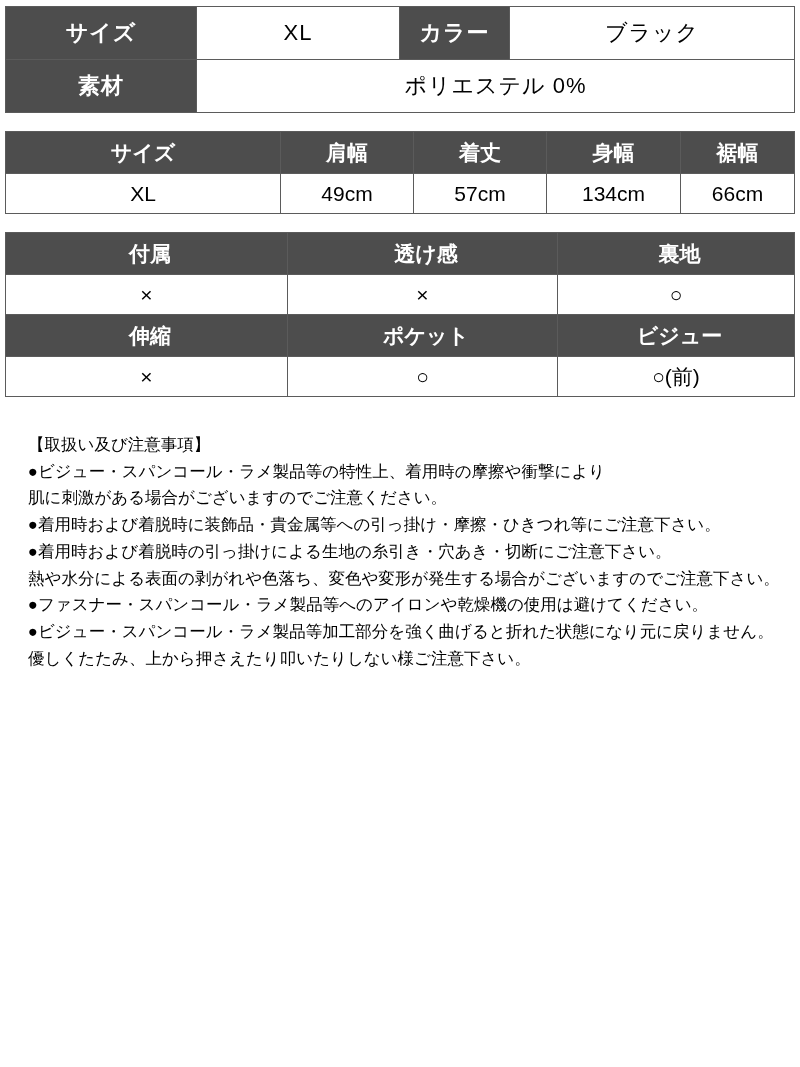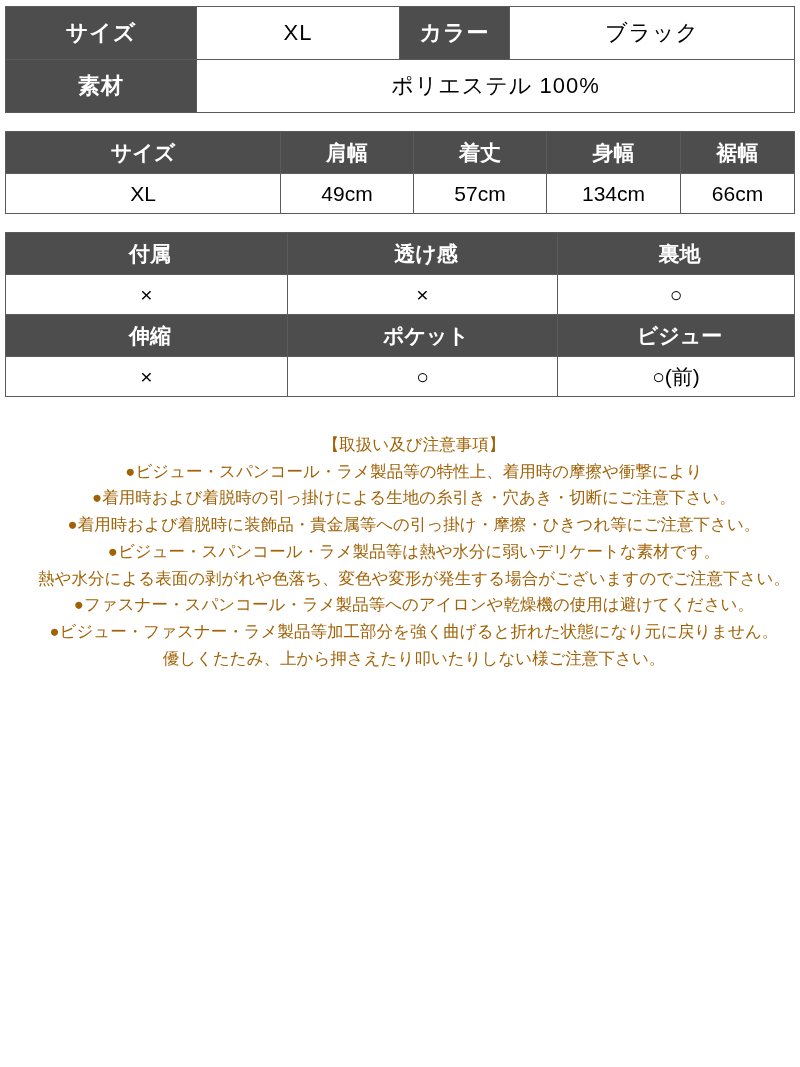--- a/index.html
+++ b/index.html
@@ -85,43 +85,42 @@
     font-weight: bold;
     height: 39px;
     padding-left: 8px;
   }
 
   
   .notes {
     margin: 34px 0 0 28px;
     font-size: 16.5px;
     line-height: 1.62;
-    color: #a16207;
-    text-align: center;
+    color: #000000;
   }
   .notes .line {
     white-space: pre;
   }
 </style>
 </head>
 <body>
 
 <div class="page">
 
   <table class="tbl-spec">
     <tbody>
       <tr>
         <td class="hdr-dark" style="width:188px">サイズ</td>
         <td class="cell-plain" style="width:200px">XL</td>
         <td class="hdr-dark" style="width:107px">カラー</td>
         <td class="cell-plain">ブラック</td>
       </tr>
       <tr>
         <td class="hdr-dark">素材</td>
-        <td class="cell-plain" colspan="3">ポリエステル 100%</td>
+        <td class="cell-plain" colspan="3">ポリエステル 0%</td>
       </tr>
     </tbody>
   </table>
 
   <table class="tbl-size">
     <tbody>
       <tr class="head">
         <td style="width:272px">サイズ</td>
         <td style="width:130px">肩幅</td>
         <td style="width:130px">着丈</td>
@@ -159,22 +158,22 @@
         <td>×</td>
         <td>○</td>
         <td>○(前)</td>
       </tr>
     </tbody>
   </table>
 
   <div class="notes">
     <div class="line">【取扱い及び注意事項】</div>
     <div class="line">●ビジュー・スパンコール・ラメ製品等の特性上、着用時の摩擦や衝撃により</div>
+    <div class="line">肌に刺激がある場合がございますのでご注意ください。</div>
+    <div class="line">●着用時および着脱時に装飾品・貴金属等への引っ掛け・摩擦・ひきつれ等にご注意下さい。</div>
     <div class="line">●着用時および着脱時の引っ掛けによる生地の糸引き・穴あき・切断にご注意下さい。</div>
-    <div class="line">●着用時および着脱時に装飾品・貴金属等への引っ掛け・摩擦・ひきつれ等にご注意下さい。</div>
-    <div class="line">●ビジュー・スパンコール・ラメ製品等は熱や水分に弱いデリケートな素材です。</div>
     <div class="line">熱や水分による表面の剥がれや色落ち、変色や変形が発生する場合がございますのでご注意下さい。</div>
     <div class="line">●ファスナー・スパンコール・ラメ製品等へのアイロンや乾燥機の使用は避けてください。</div>
-    <div class="line">●ビジュー・ファスナー・ラメ製品等加工部分を強く曲げると折れた状態になり元に戻りません。</div>
+    <div class="line">●ビジュー・スパンコール・ラメ製品等加工部分を強く曲げると折れた状態になり元に戻りません。</div>
     <div class="line">優しくたたみ、上から押さえたり叩いたりしない様ご注意下さい。</div>
   </div>
 
 </div>
 
 </body></html>

